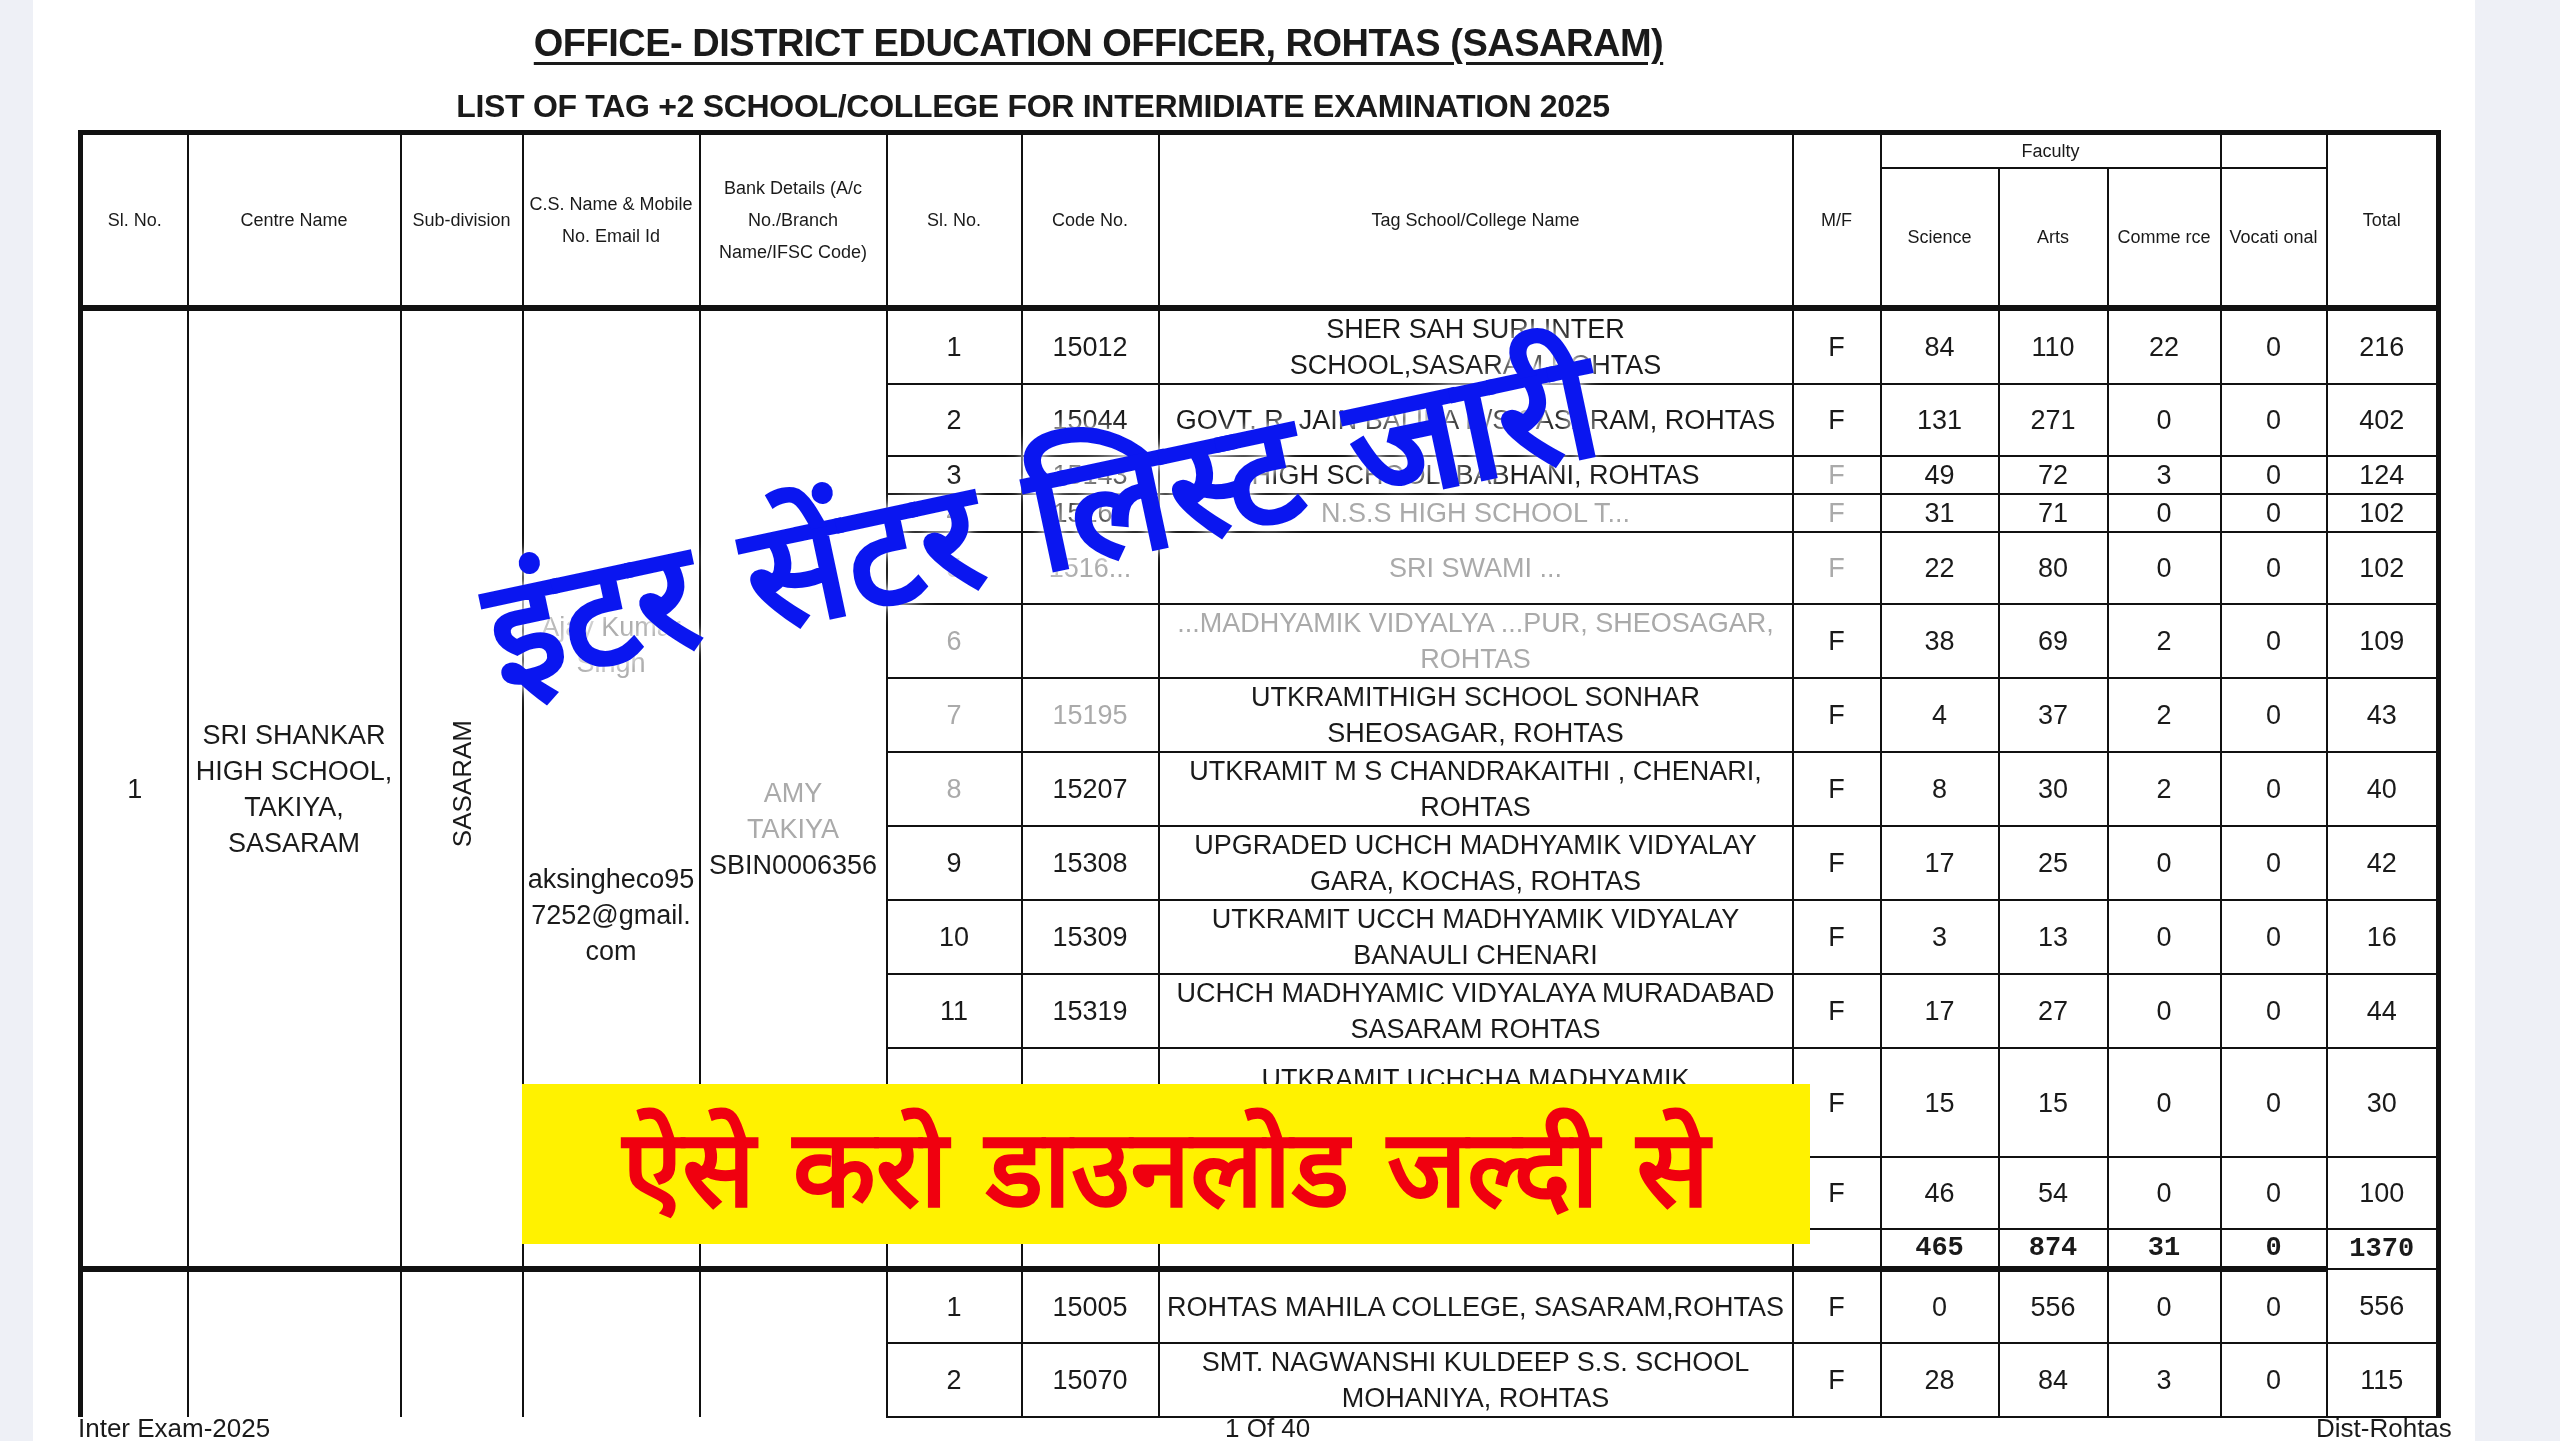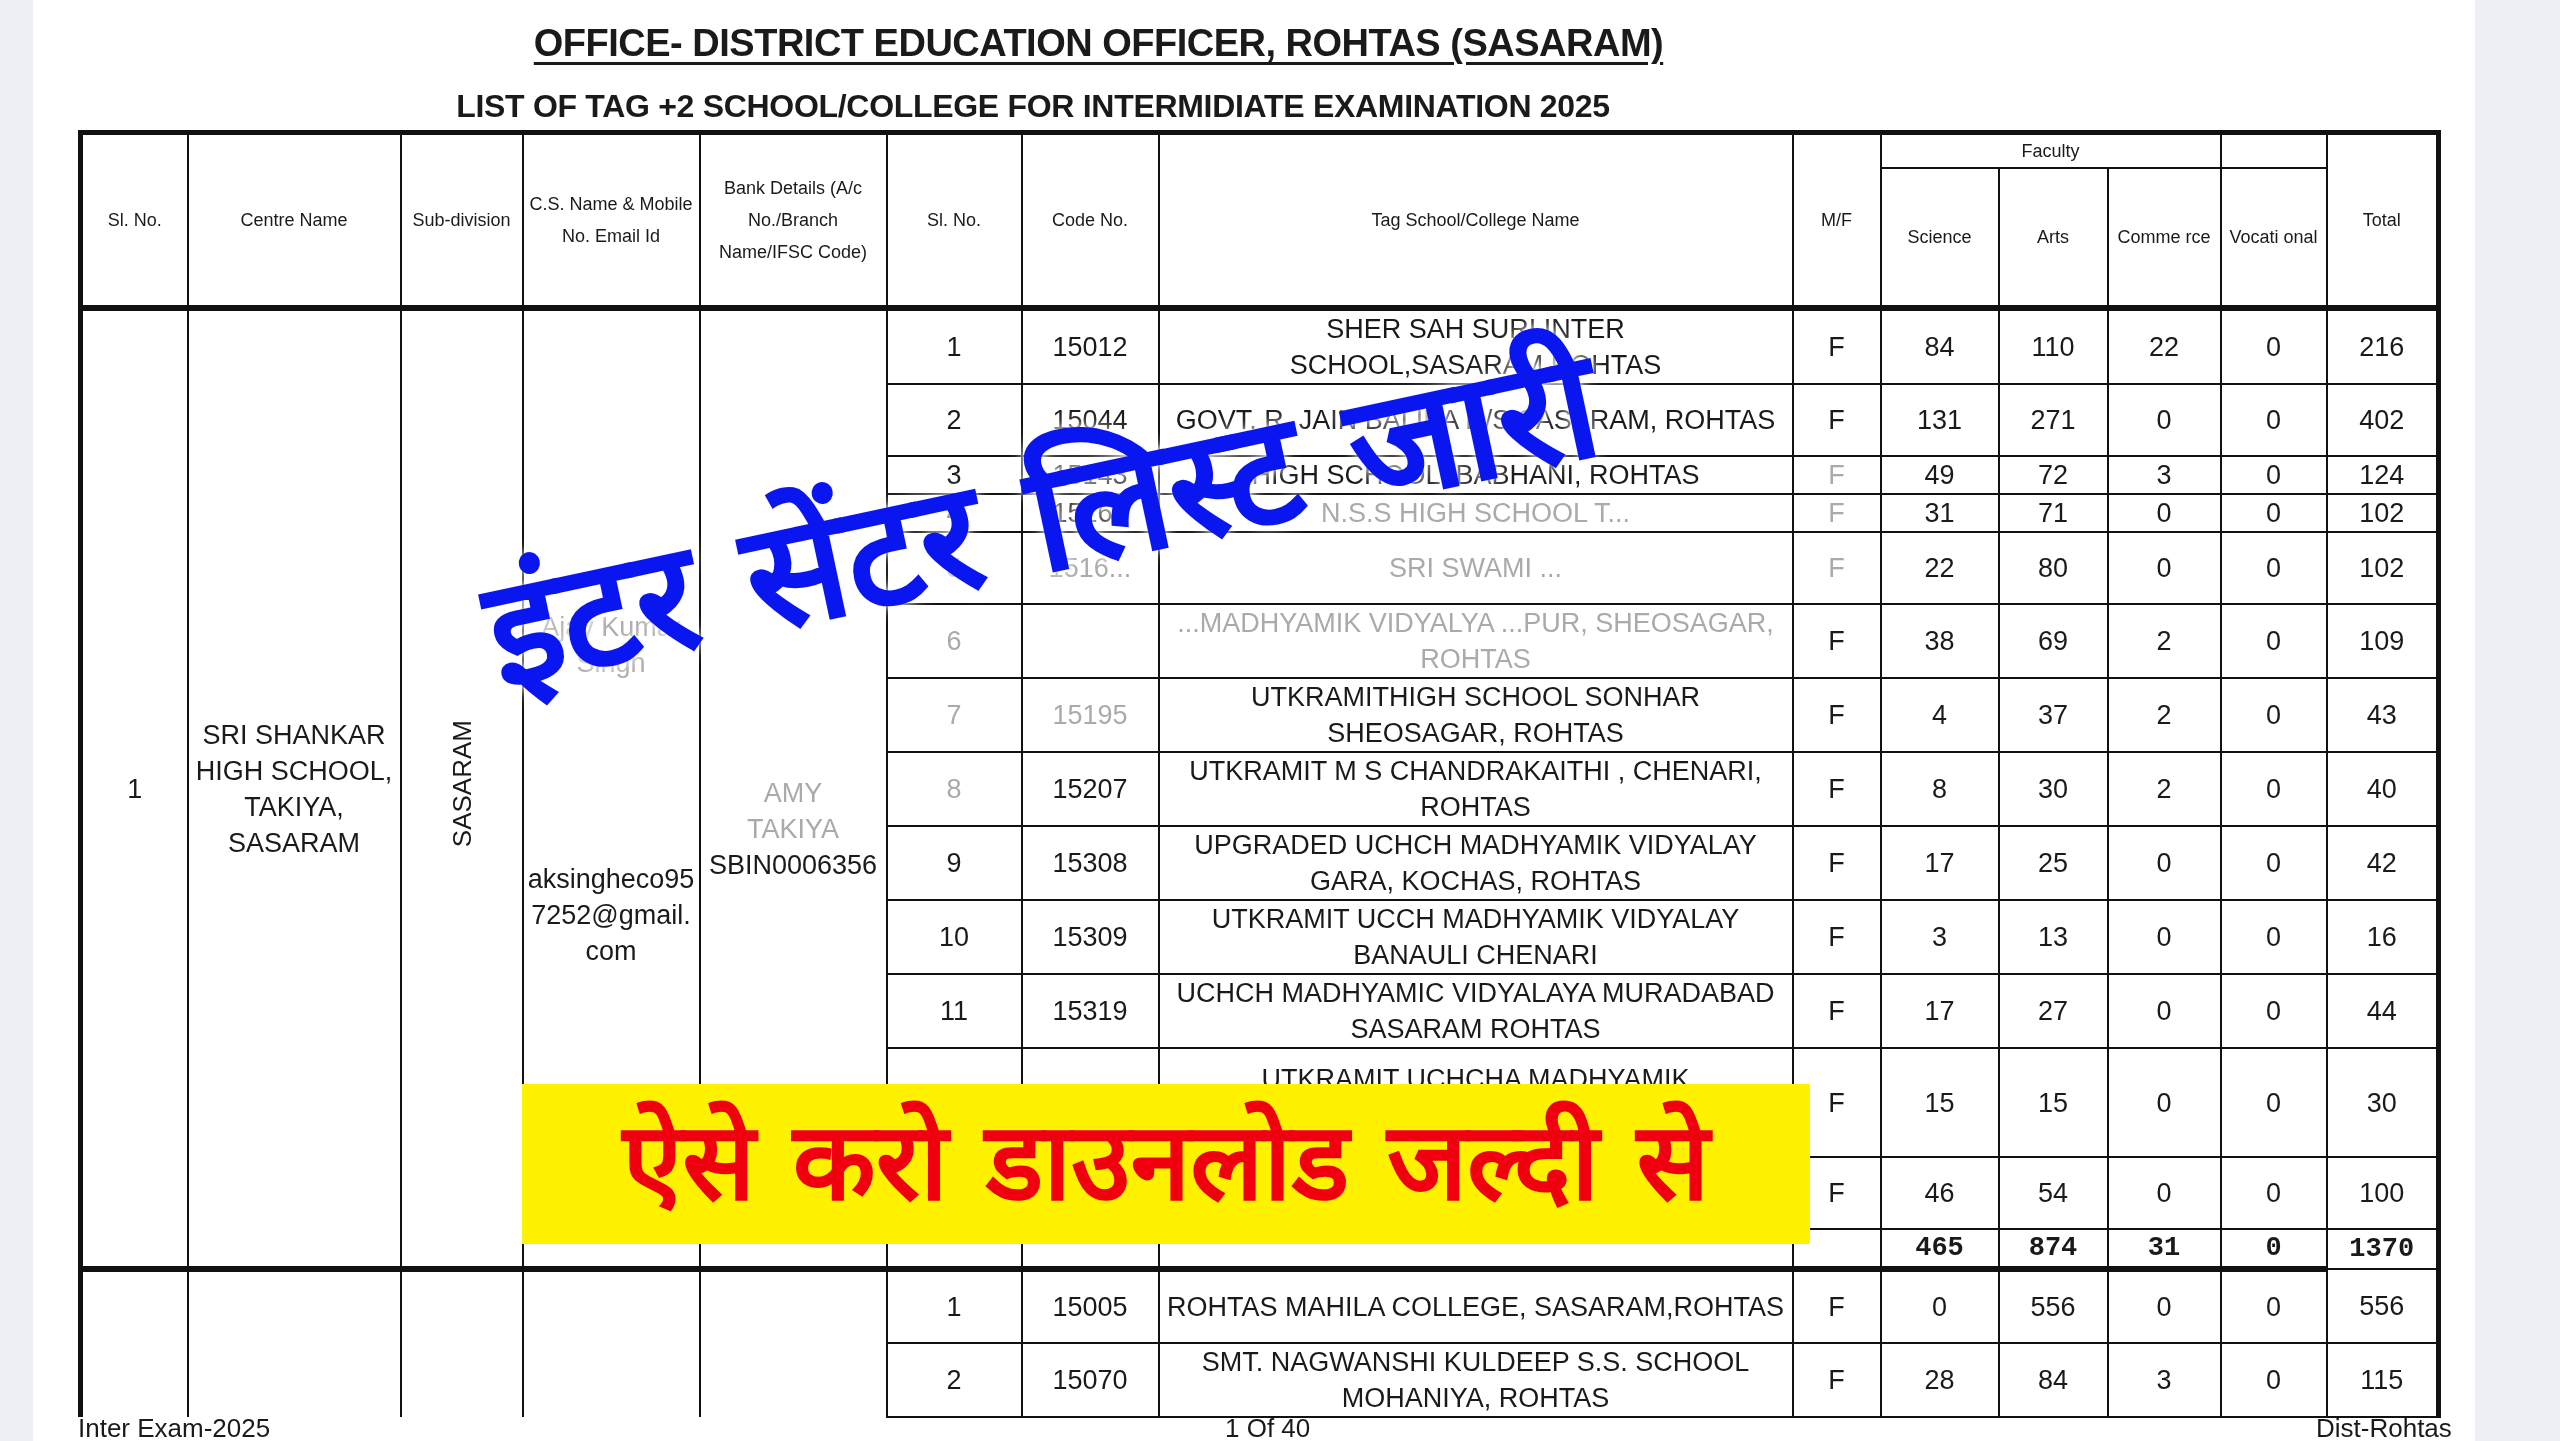--- a/index.html
+++ b/index.html
@@ -44,21 +44,21 @@
     font-family:"DejaVu Sans", sans-serif; font-weight:bold;
     font-size:150px; color:#0a16f0; white-space:nowrap;
     transform-origin:left bottom; transform:rotate(-12deg);
     text-shadow:0 0 10px rgba(255,255,255,0.85), 0 0 20px rgba(255,255,255,0.6);
     line-height:1;
   }
   .overlay-banner {
     position:absolute; left:522px; top:1084px; width:1288px; height:160px;
     background:#fff200; color:#f0000f;
     font-family:"DejaVu Sans", sans-serif; font-weight:bold; font-size:108px;
-    display:flex; justify-content:center; white-space:nowrap;
+    display:flex; align-items:center; justify-content:center; white-space:nowrap;
   }
   .footer-left { position:absolute; left:78px; top:1413px; font-size:26px; }
   .footer-center { position:absolute; left:1225px; top:1413px; font-size:26px; }
   .footer-right { position:absolute; left:2316px; top:1413px; font-size:26px; }
 </style>
 </head>
 <body>
 
 <div class="strip-left"></div>
 <div class="strip-right"></div>

